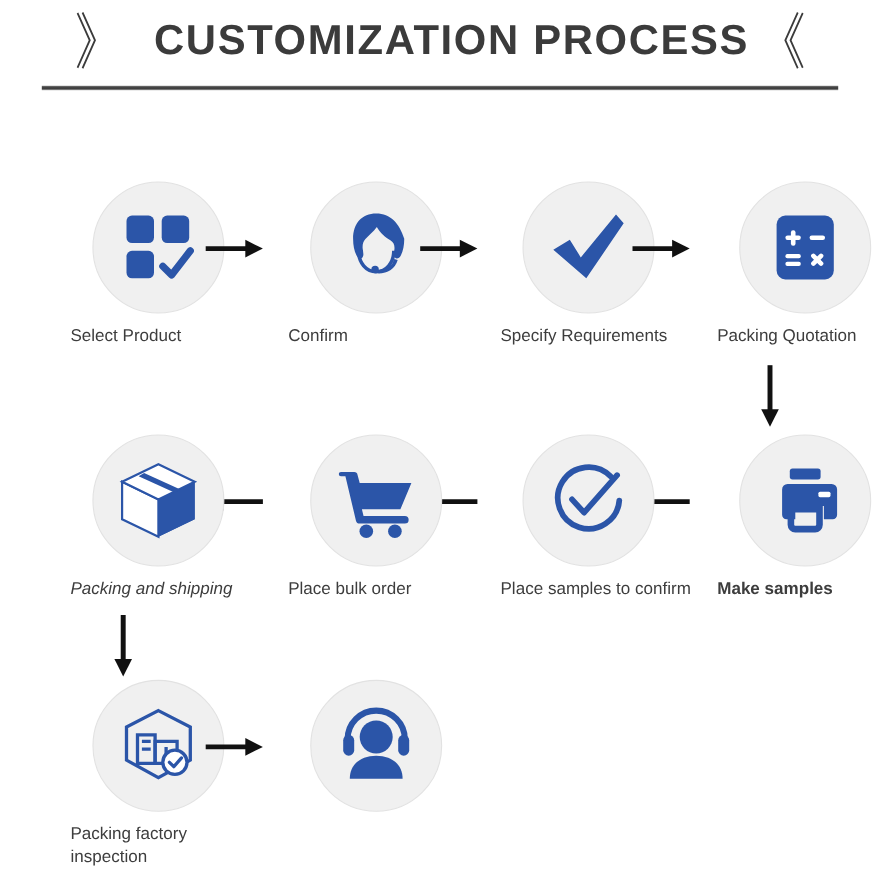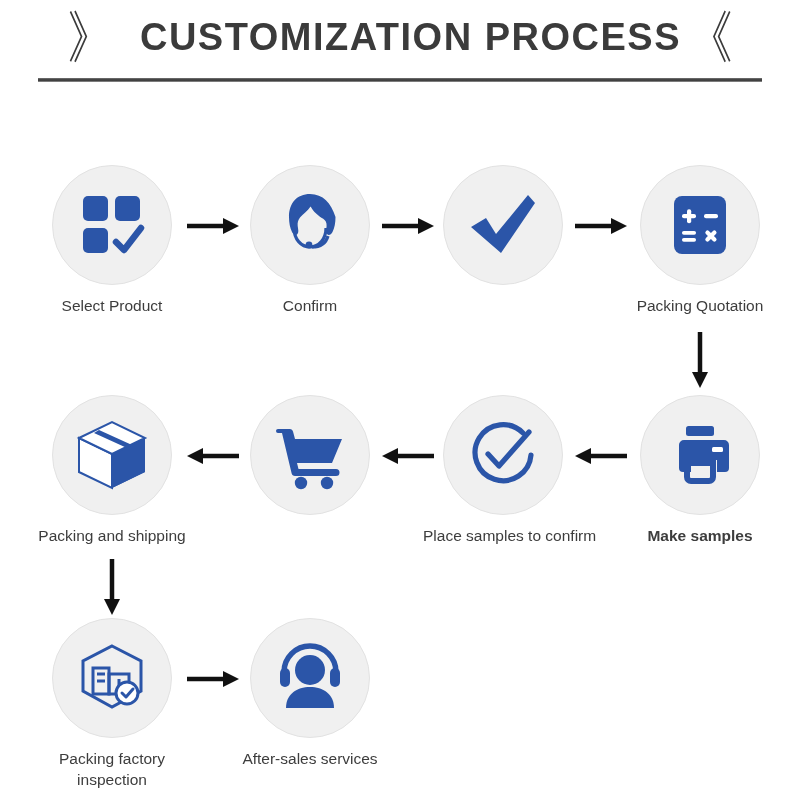--- a/index.html
+++ b/index.html
@@ -58,21 +58,21 @@
     top: 78px;
     width: 724px;
     height: 4px;
     background: linear-gradient(to bottom, #777 0%, #3b3b3b 45%, #3b3b3b 60%, #9a9a9a 100%);
   }
 
   
   .node {
     position: absolute;
     width: 160px;
-    text-align: center;
+    margin-left: 32px;
   }
   .circle {
     width: 120px;
     height: 120px;
     border-radius: 50%;
     background: #f0f0f0;
     border: 1px solid #e2e2e2;
     margin: 0 auto;
     display: flex;
     align-items: center;
@@ -151,20 +151,21 @@
 </div>
 
 <div class="node" style="left:423px; top:165px;">
   <div class="circle">
     <span>
       <svg width="76" height="76" viewBox="0 0 76 76">
         <path d="M6 40 L21 31 L31 47 L63 8 L70 16 L36 66 Z" fill="#2B55A8"></path>
       </svg>
     </span>
   </div>
+  <div class="node-label">Specify Requirements</div>
 </div>
 
 <div class="arrow" style="left:573px; top:215px;">
   <svg width="56" height="22" viewBox="0 0 56 22">
     <line x1="2" y1="11" x2="40" y2="11" stroke="#111" stroke-width="4.5"></line>
     <polygon points="38,3 54,11 38,19" fill="#111"></polygon>
   </svg>
 </div>
 
 <div class="node" style="left:620px; top:165px;">
@@ -237,30 +238,31 @@
 <div class="node" style="left:230px; top:395px;">
   <div class="circle">
     <span>
       <svg width="72" height="72" viewBox="0 0 72 72">
         <path d="M4 10 h12 a3 3 0 0 1 3 2.5 L21 20 H68 L58 44 H23 l1.5 6 H62 a3.5 3.5 0 0 1 0 7 H21 a3.5 3.5 0 0 1 -3.4 -2.7 L8 14 H4 a2 2 0 0 1 0 -4 z" fill="#2B55A8"></path>
         <circle cx="27" cy="64" r="6.2" fill="#2B55A8"></circle>
         <circle cx="53" cy="64" r="6.2" fill="#2B55A8"></circle>
       </svg>
     </span>
   </div>
+  <div class="node-label">Place bulk order</div>
 </div>
 
 <div class="arrow" style="left:185px; top:445px;">
   <svg width="56" height="22" viewBox="0 0 56 22">
     <line x1="16" y1="11" x2="54" y2="11" stroke="#111" stroke-width="4.5"></line>
     <polygon points="18,3 2,11 18,19" fill="#111"></polygon>
   </svg>
 </div>
 
-<div class="node" style="left:32px; top:395px;">
+<div class="node" style="left:32px; top:395px;font-style:italic;">
   <div class="circle">
     <span>
       <svg width="74" height="74" viewBox="0 0 74 74">
         <path d="M37 4 L70 20 L70 54 L37 70 L4 54 L4 20 Z" fill="#2B55A8"></path>
         <path d="M4 20 L37 36 L37 70 L4 54 Z" fill="#ffffff" stroke="#2B55A8" stroke-width="2"></path>
         <path d="M37 36 L70 20 L70 54 L37 70 Z" fill="#2B55A8"></path>
         <path d="M4 20 L37 4 L70 20 L37 36 Z" fill="#ffffff" stroke="#2B55A8" stroke-width="2"></path>
         <path d="M24 12 L57 27 L52 30 L19 15 Z" fill="#2B55A8"></path>
       </svg>
     </span>
@@ -305,14 +307,13 @@
     <span>
       <svg width="72" height="72" viewBox="0 0 72 72">
         <path d="M10 30 a26 26 0 0 1 52 0" fill="none" stroke="#2B55A8" stroke-width="5.5"></path>
         <rect x="6" y="26" width="10" height="19" rx="5" fill="#2B55A8"></rect>
         <rect x="56" y="26" width="10" height="19" rx="5" fill="#2B55A8"></rect>
         <circle cx="36" cy="28" r="15" fill="#2B55A8"></circle>
         <path d="M12 66 c0-14 11-21 24-21 c13 0 24 7 24 21 z" fill="#2B55A8"></path>
       </svg>
     </span>
   </div>
-  <div class="node-label">After-sales services</div>
 </div>
 
 </body></html>

